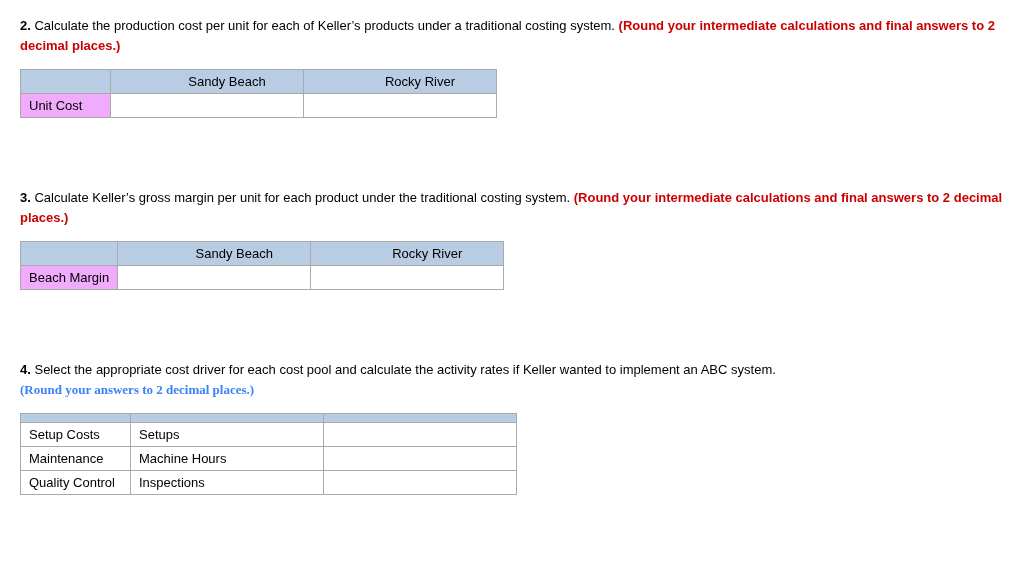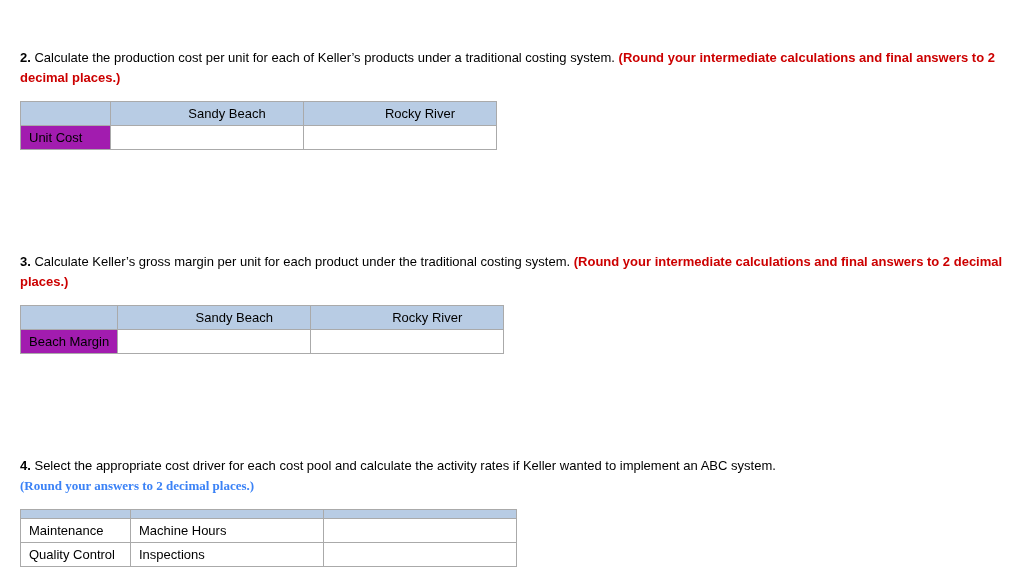--- a/index.html
+++ b/index.html
@@ -13,21 +13,20 @@
       background: #fff;
       color: #000;
       width: 1024px;
       min-height: 583px;
       padding: 16px 20px;
     }
     .question-text {
       font-size: 13px;
       line-height: 1.5;
       margin-bottom: 14px;
-      margin-top: 32px;
     }
     .question-text strong {
       color: #cc0000;
     }
     .data-table {
       border-collapse: collapse;
       margin-bottom: 30px;
     }
     .data-table td, .data-table th {
       border: 1px solid #aaa;
@@ -37,21 +36,21 @@
     }
     .data-table th {
       background-color: #b8cce4;
       text-align: center;
       font-weight: normal;
       padding-left: 48px;
     }
     .data-table td:first-child {
       font-weight: normal;
       min-width: 90px;
-      background: #a21caf;
+      background: #f0abfc;
     }
     .data-table td.input-cell {
       background: #fff;
       min-width: 110px;
     }
     .data-table .header-empty {
       background-color: #b8cce4;
       border: 1px solid #aaa;
       min-width: 90px;
     }
@@ -137,20 +136,25 @@
   <table class="q4-table">
     <thead>
       <tr>
         <td></td>
         <td></td>
         <td></td>
       </tr>
     </thead>
     <tbody>
       <tr>
+        <td>Setup Costs</td>
+        <td><input type="text" value="Setups" style="border: none; outline: none; width: 100%; font-size: 13px;"></td>
+        <td><input type="text" style="border: none; outline: none; width: 100%; font-size: 13px;"></td>
+      </tr>
+      <tr>
         <td>Maintenance</td>
         <td><input type="text" value="Machine Hours" style="border: none; outline: none; width: 100%; font-size: 13px;"></td>
         <td><input type="text" style="border: none; outline: none; width: 100%; font-size: 13px;"></td>
       </tr>
       <tr>
         <td>Quality Control</td>
         <td><input type="text" value="Inspections" style="border: none; outline: none; width: 100%; font-size: 13px;"></td>
         <td><input type="text" style="border: none; outline: none; width: 100%; font-size: 13px;"></td>
       </tr>
     </tbody>

